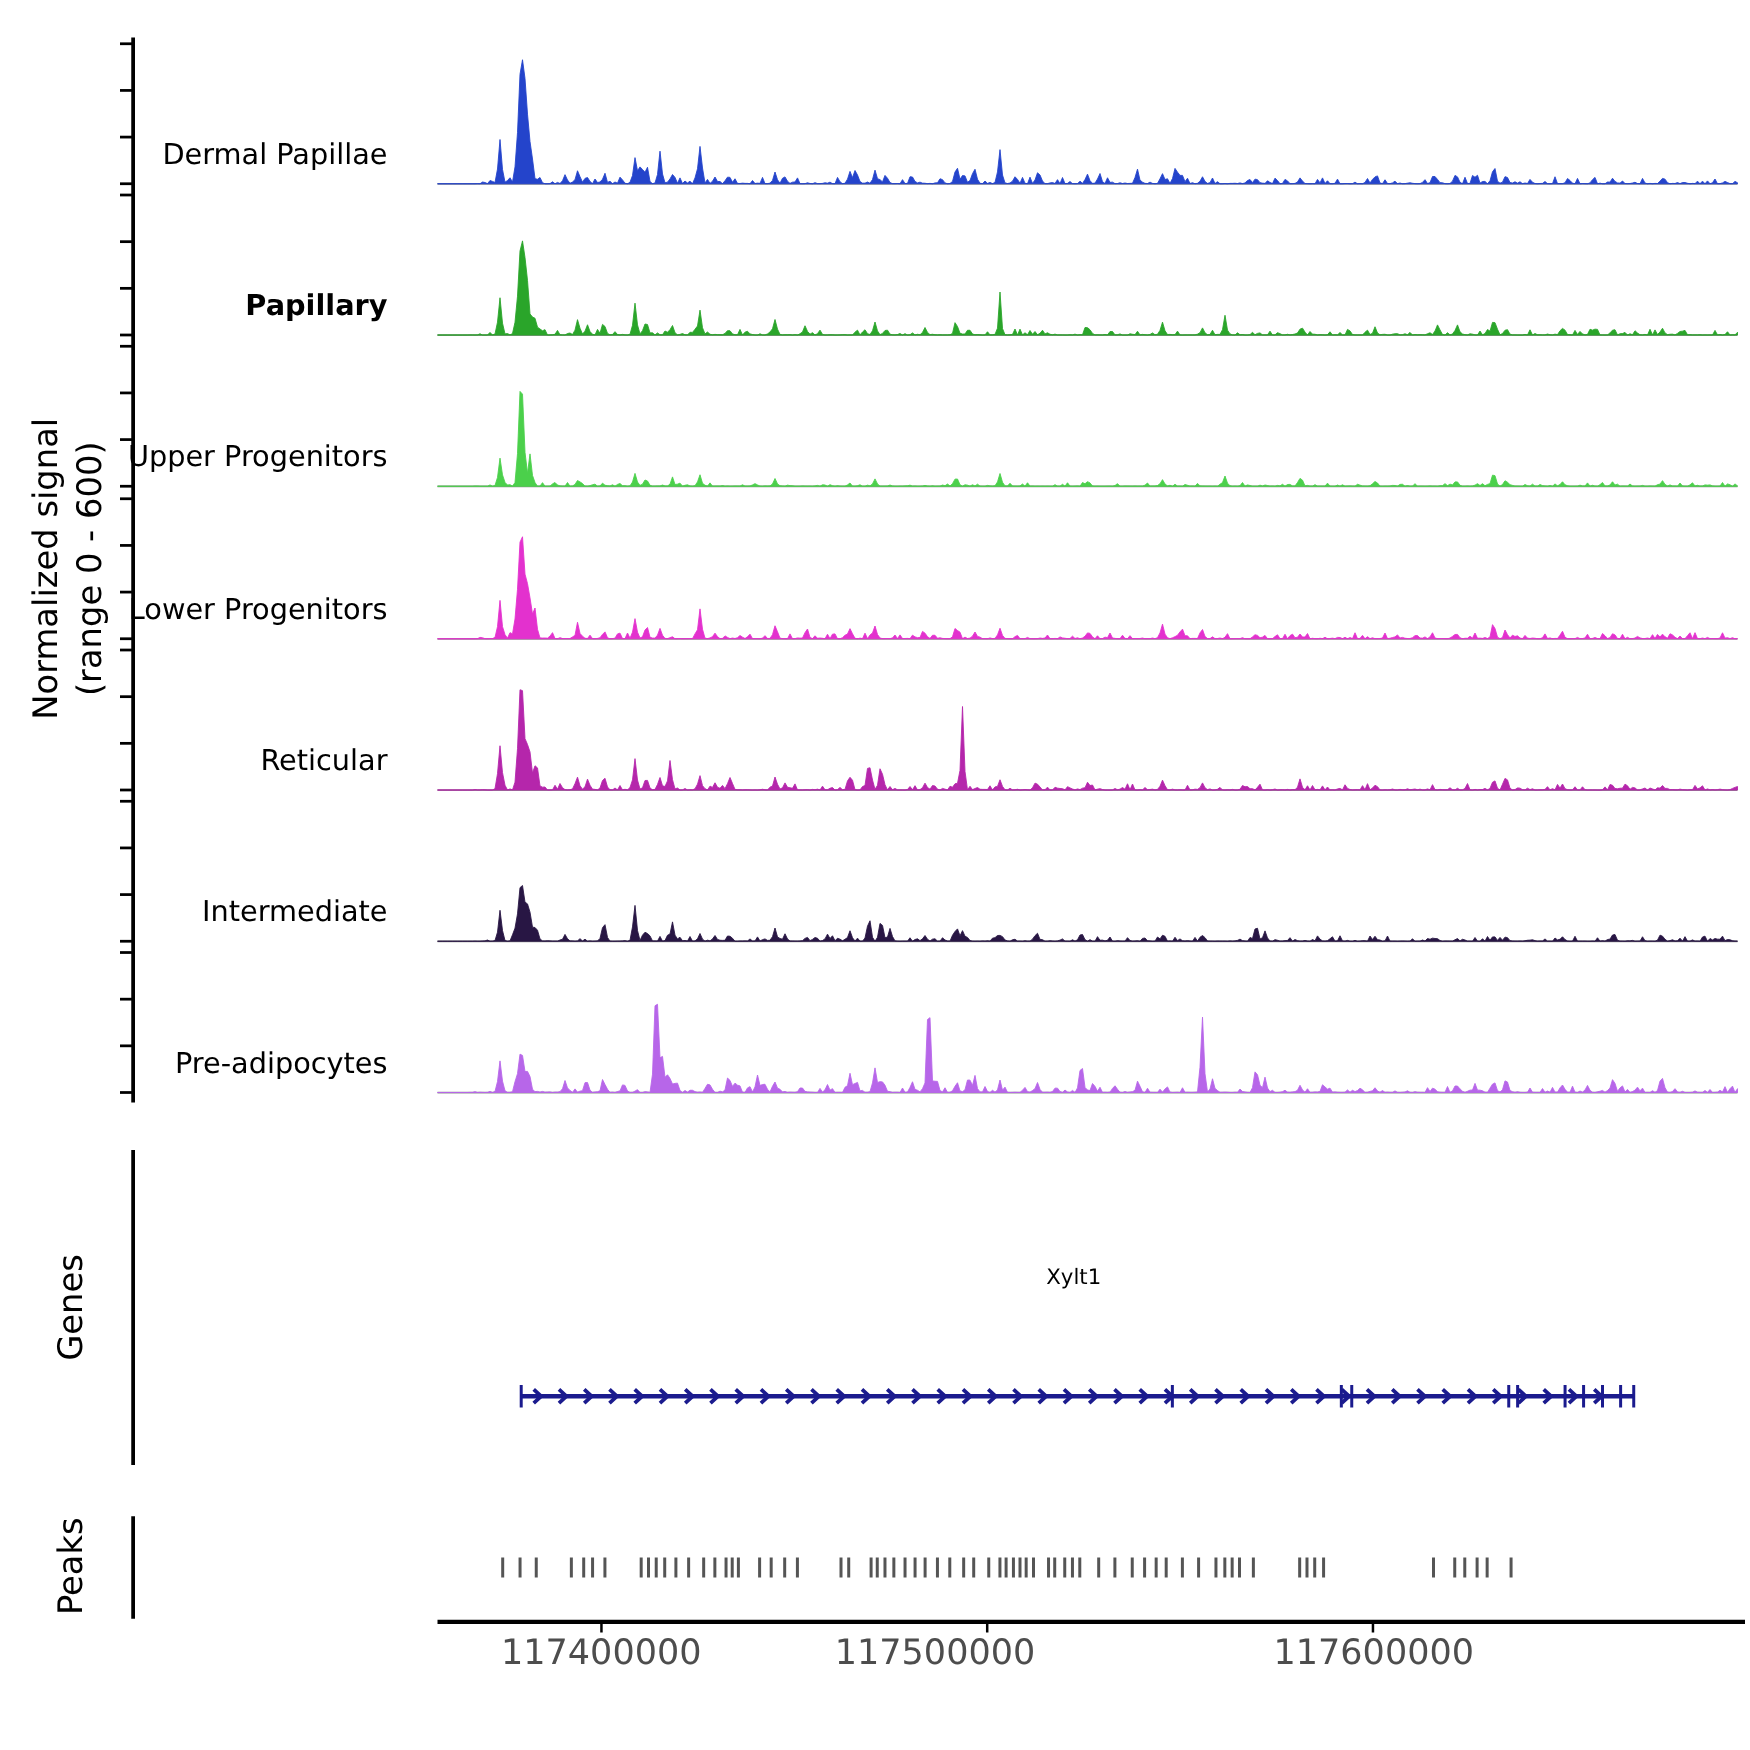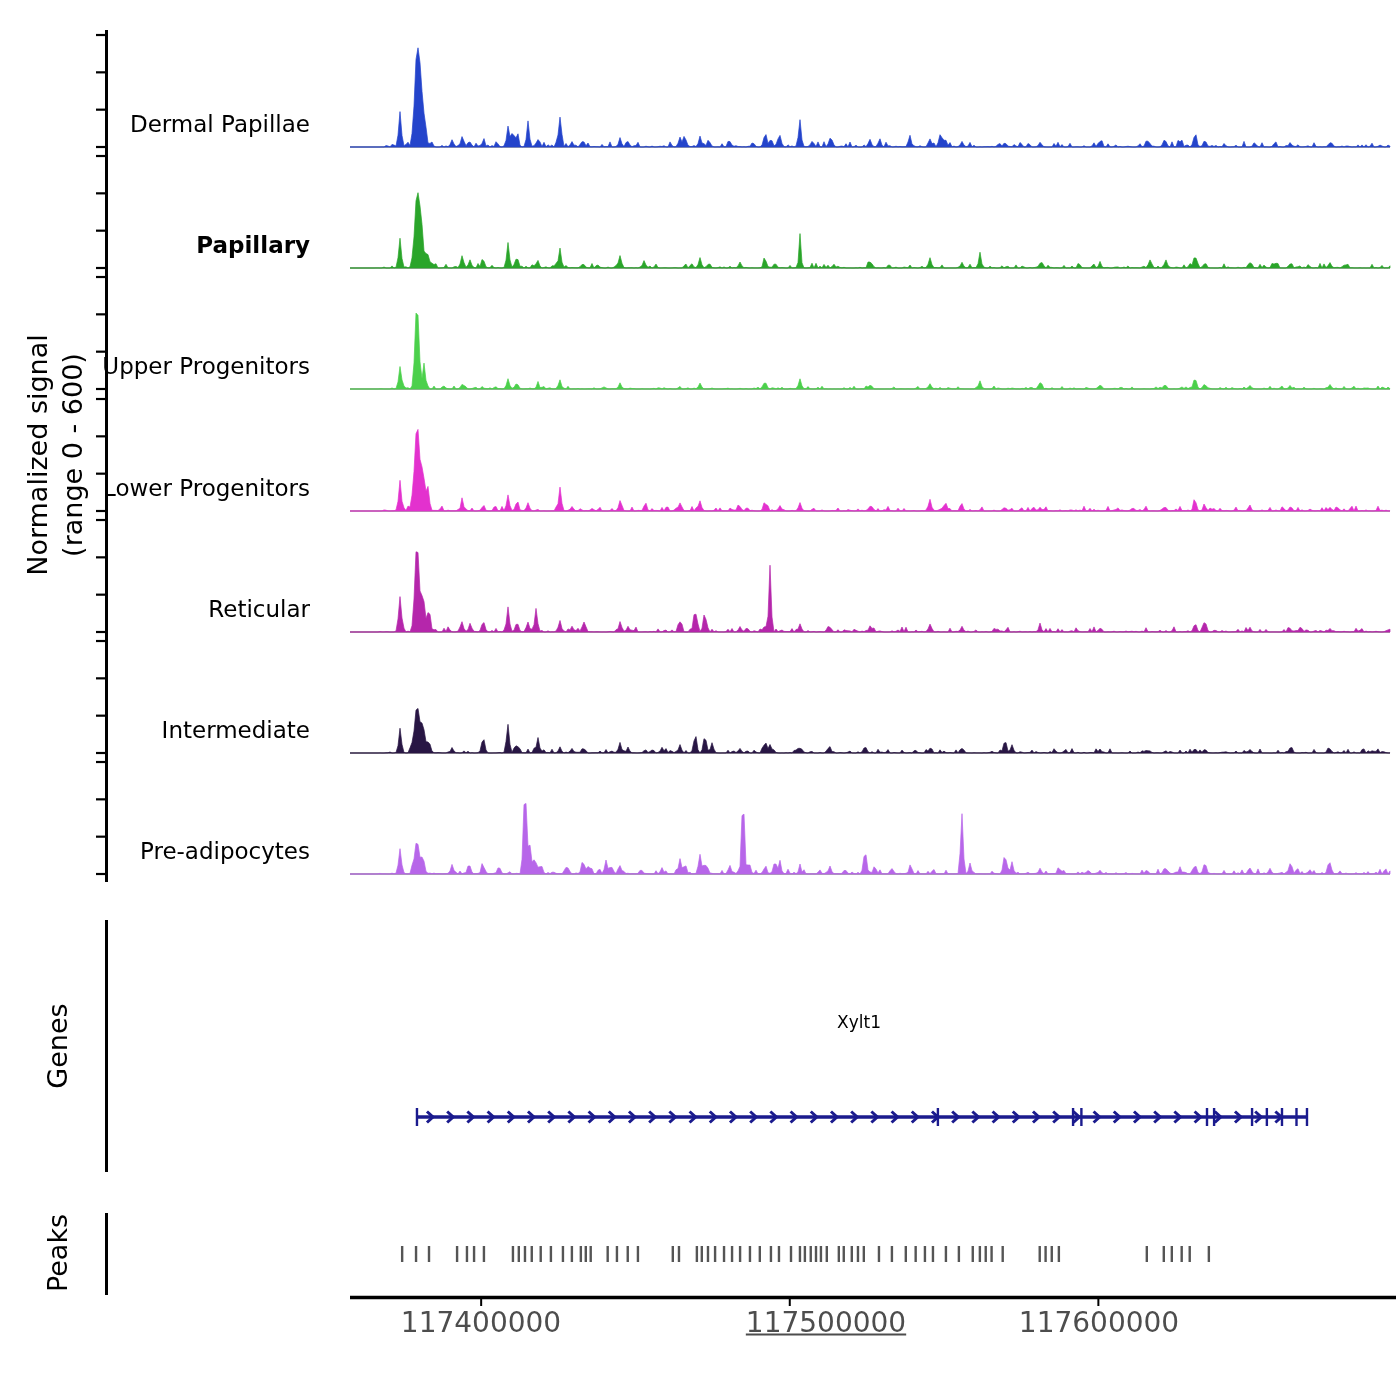--- a/index.html
+++ b/index.html
@@ -208,16 +208,16 @@
   <div class="lbl tracklab" style="top:577px;">Reticular</div>
   <div class="lbl tracklab" style="top:698px;">Intermediate</div>
   <div class="lbl tracklab" style="top:819px;">Pre-adipocytes</div>
 
   <div class="lbl rot sidelab" style="left:57px;top:1046px;">Genes</div>
   <div class="lbl rot sidelab" style="left:57px;top:1253px;">Peaks</div>
 
   <div class="lbl genename" style="left:859px;top:1022px;">Xylt1</div>
 
   <div class="lbl xtick" style="left:481px;top:1322px;">117400000</div>
-  <div class="lbl xtick" style="left:826px;top:1322px;text-decoration:underline;">117500000</div>
+  <div class="lbl xtick" style="left:748px;top:1322px;">117500000</div>
   <div class="lbl xtick" style="left:1099px;top:1322px;">117600000</div>
 
 </div>
 
 </body></html>

